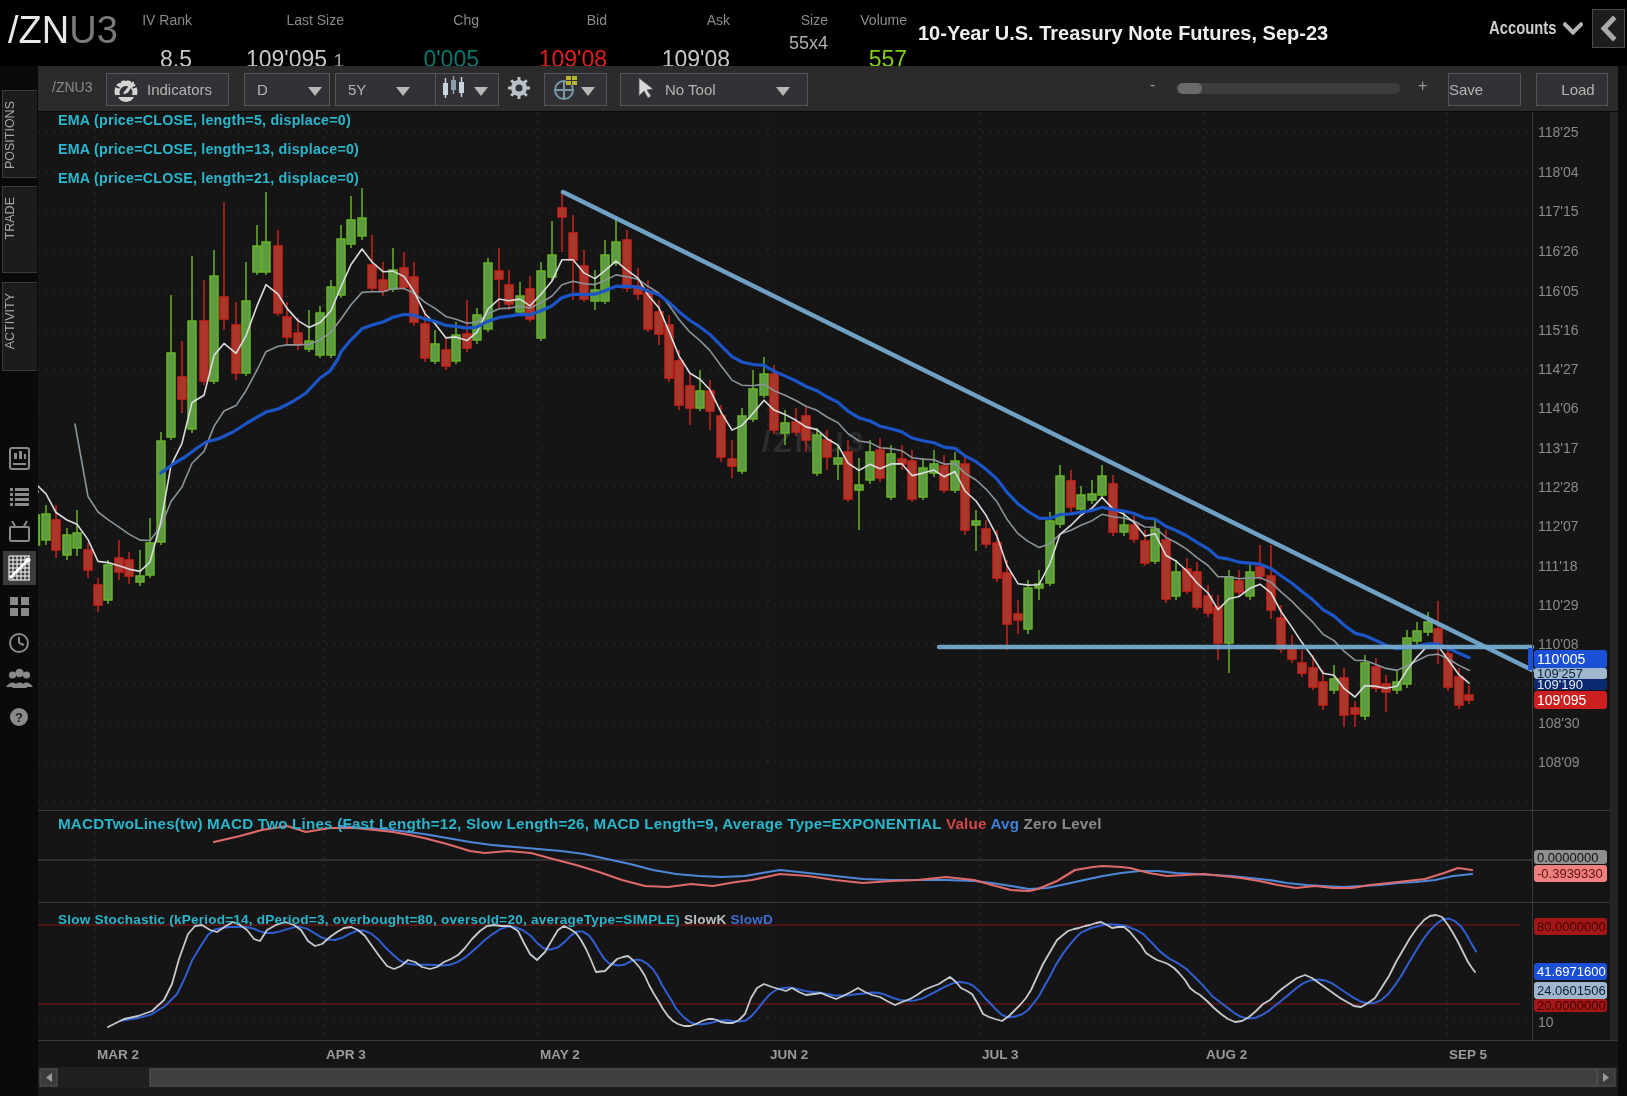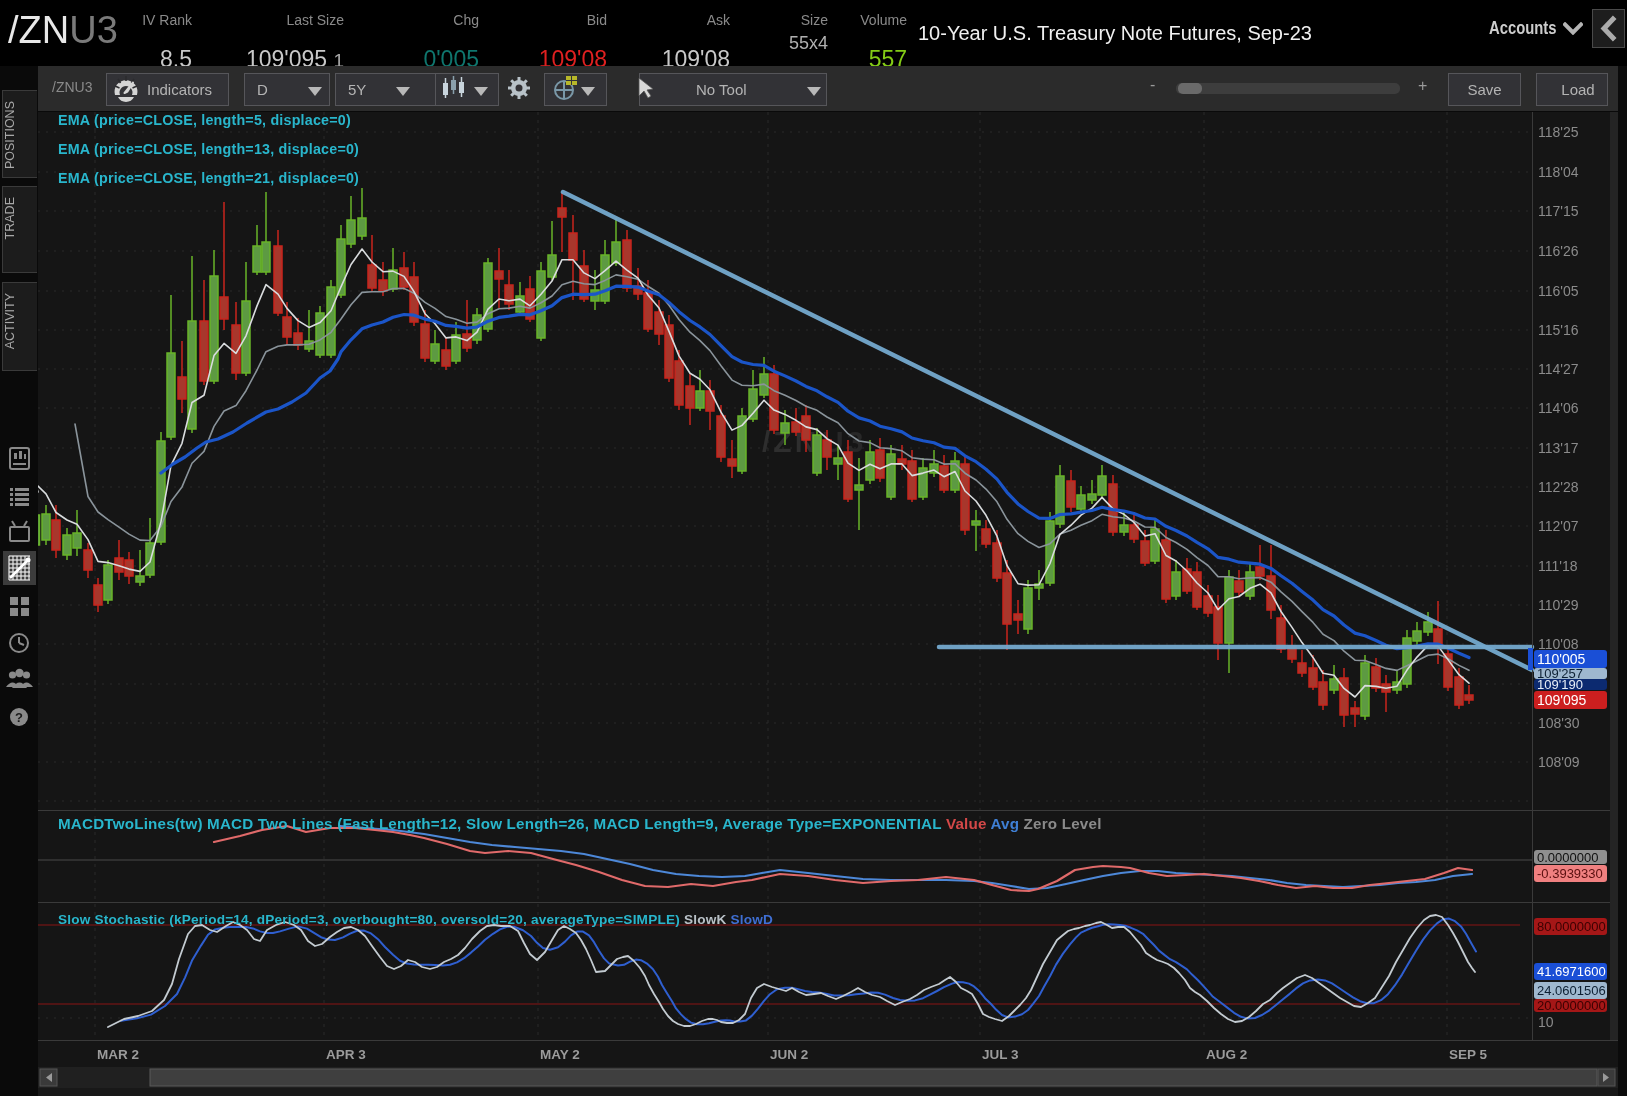--- a/index.html
+++ b/index.html
@@ -3,21 +3,21 @@
 <style>
 * { margin:0; padding:0; box-sizing:border-box; }
 html,body { width:1627px; height:1096px; background:#000; overflow:hidden;
   font-family:"Liberation Sans", sans-serif; }
 #header { position:absolute; left:0; top:0; width:1627px; height:66px; background:#000; }
 .sym { position:absolute; left:8px; top:9px; font-size:38px; color:#e8e8e8; }
 .sym span { color:#7a7a7a; }
 .hcol { position:absolute; top:12px; text-align:right; }
 .hlab { font-size:14px; color:#8a8a8a; }
 .hval { font-size:23px; color:#c8c8c8; margin-top:18px; }
-.title { position:absolute; left:918px; top:22px; font-size:20px; color:#f0f0f0; }
+.title { position:absolute; left:918px; top:22px; font-size:20px; color:#f0f0f0;font-weight:bold; }
 .accounts { position:absolute; left:1489px; top:17px; font-size:19px; font-weight:bold; color:#cccccc; transform:scaleX(0.78); transform-origin:left top; }
 .accchev { position:absolute; left:1556px; top:22px; width:20px; height:14px; }
 .panelbtn { position:absolute; left:1592px; top:9px; width:33px; height:39px; background:#1d1d1d; border:1px solid #4a4a4a; }
 #sidebar { position:absolute; left:0; top:66px; width:38px; height:1030px; background:#0a0a0a; }
 .vtab { position:absolute; left:2px; width:35px; background:#1c1c1c; border:1px solid #3a3a3a; border-right:none; }
 .vtab div { writing-mode:vertical-rl; transform:rotate(180deg); font-size:12.5px; color:#a8a8a8; margin:auto; padding:10px 0; width:100%; text-align:center; }
 #toolbar { position:absolute; left:38px; top:66px; width:1589px; height:46px; background:#2b2b2b; border-bottom:1px solid #0a0a0a; }
 .tbtn { position:absolute; top:7px; height:33px; background:#323236; border:1px solid #56565a; color:#b4b4b4; font-size:15px; line-height:31px; text-align:left; }
 .chev { display:inline-block; width:0; height:0; border-left:7px solid transparent; border-right:7px solid transparent; border-top:9px solid #b8b8b8; vertical-align:middle; margin-left:8px; }
 #chartsvg { position:absolute; left:38px; top:112px; }
@@ -125,26 +125,26 @@
     </svg>
 </div>
 <div id="toolbar">
     <div style="position:absolute;left:1580px;top:0;width:9px;height:46px;background:#0b0b0b"></div>
   <span style="position:absolute;left:14px;top:13px;font-size:14px;color:#8a8a8a">/ZNU3</span>
   <div class="tbtn" style="left:68px;width:123px;padding-left:40px">Indicators</div>
   <div class="tbtn" style="left:206px;width:86px;padding-left:12px">D<span class="chev" style="margin-left:40px"></span></div>
   <div class="tbtn" style="left:297px;width:102px;padding-left:12px">5Y<span class="chev" style="margin-left:30px"></span></div>
   <div class="tbtn" style="left:397px;width:64px;padding-left:10px"><span class="chev" style="margin-left:28px"></span></div>
   <div class="tbtn" style="left:506px;width:63px;padding-left:10px"><span class="chev" style="margin-left:26px"></span></div>
-  <div class="tbtn" style="left:601px;width:188px;padding-left:56px">No Tool<span class="chev" style="margin-left:60px"></span></div>
+  <div class="tbtn" style="left:582px;width:188px;padding-left:44px">No Tool<span class="chev" style="margin-left:60px"></span></div>
   <span style="position:absolute;left:1112px;top:10px;font-size:16px;color:#9a9a9a">-</span>
   <div style="position:absolute;left:1138px;top:17px;width:224px;height:11px;background:#3d3d3d;border-radius:5px"></div>
   <div style="position:absolute;left:1140px;top:17px;width:24px;height:11px;background:#6a6a6a;border-radius:5px"></div>
   <span style="position:absolute;left:1380px;top:11px;font-size:16px;color:#9a9a9a">+</span>
-  <div class="tbtn" style="left:1410px;width:73px;text-align:center;padding-left:0">Save</div>
+  <div class="tbtn" style="left:1410px;width:73px;padding-left:0">Save</div>
   <div class="tbtn" style="left:1498px;width:72px;text-align:center;padding-left:12px">Load</div>
   <svg width="1589" height="46" style="position:absolute;left:0;top:0" viewBox="0 0 1589 46">
       <path d="M77 29 A11.5 11.5 0 1 1 99 29 L94 29 A6.5 6.5 0 1 0 82 29 Z" fill="#d4d4d4"></path>
       <g stroke="#2b2b2e" stroke-width="1.6">
         <line x1="88" y1="10" x2="88" y2="15"></line>
         <line x1="80" y1="13" x2="82.5" y2="17"></line>
         <line x1="96" y1="13" x2="93.5" y2="17"></line>
         <line x1="77" y1="20" x2="81.5" y2="22"></line>
         <line x1="99" y1="20" x2="94.5" y2="22"></line>
       </g>

